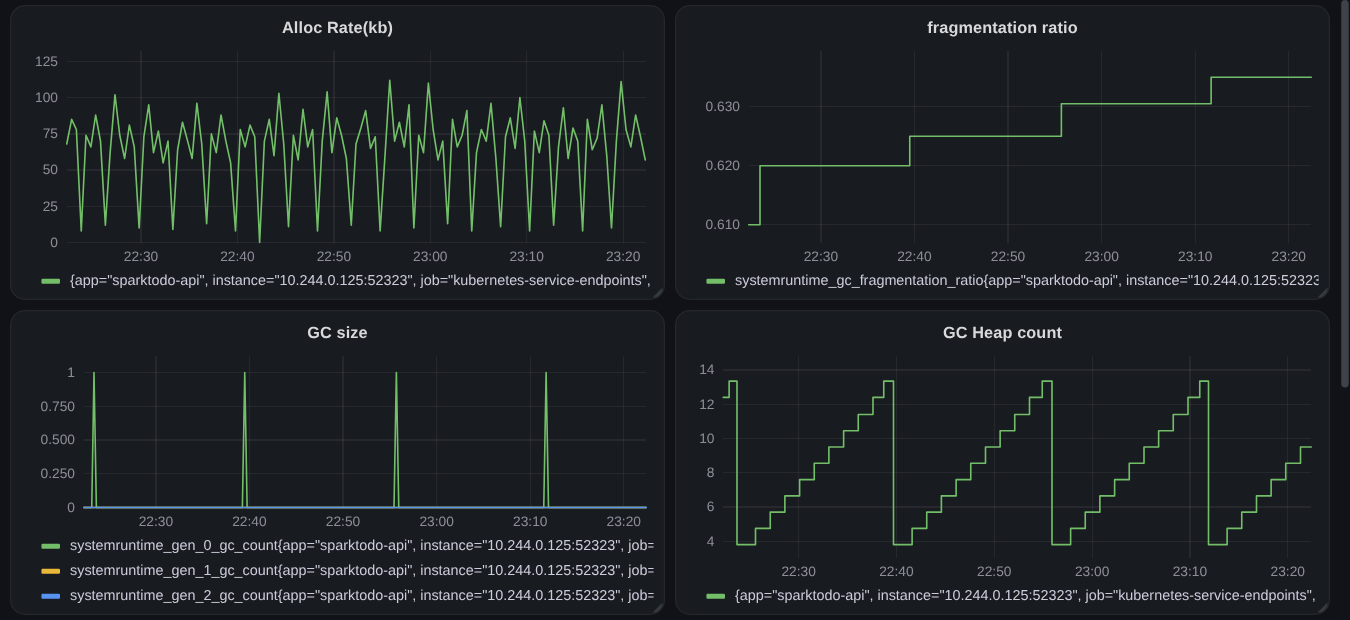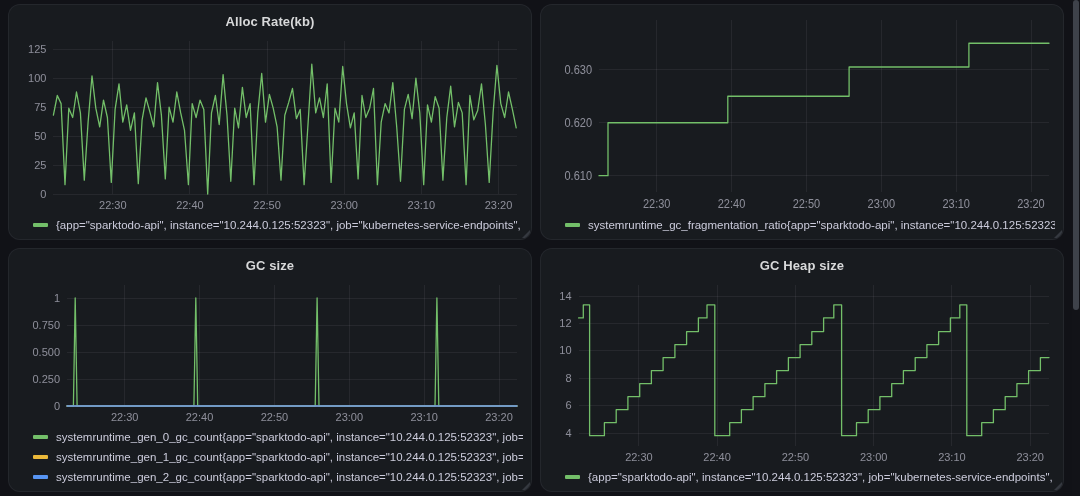--- a/index.html
+++ b/index.html
@@ -119,20 +119,21 @@
     <div class="legend">
         <div class="legend-row">
           <span class="swatch" style="background: rgb(115, 191, 105);"></span>
           <span class="legend-text">{app="sparktodo-api", instance="10.244.0.125:52323", job="kubernetes-service-endpoints", k8s_namespac</span>
         </div>
       </div>
     <div class="resize-handle"></div>
   </div>
 
   <div class="panel">
+    <div class="panel-title">fragmentation ratio</div>
     <div class="plot">
         <svg viewBox="0 0 506 181" preserveAspectRatio="none">
           <g>
             <line class="grid-line" x1="50" x2="500" y1="146.8" y2="146.8"></line>
             <text class="tick ty" x="43" y="150.3">0.610</text>
             <line class="grid-line" x1="50" x2="500" y1="99.6" y2="99.6"></line>
             <text class="tick ty" x="43" y="103.1">0.620</text>
             <line class="grid-line" x1="50" x2="500" y1="52.4" y2="52.4"></line>
             <text class="tick ty" x="43" y="55.9">0.630</text>
             <line class="grid-line" x1="107.7" x2="107.7" y1="8" y2="161"></line>
@@ -204,21 +205,21 @@
         </div>
         <div class="legend-row">
           <span class="swatch" style="background: rgb(87, 148, 242);"></span>
           <span class="legend-text">systemruntime_gen_2_gc_count{app="sparktodo-api", instance="10.244.0.125:52323", job="kubernetes-se</span>
         </div>
       </div>
     <div class="resize-handle"></div>
   </div>
 
   <div class="panel">
-    <div class="panel-title">GC Heap size</div>
+    <div class="panel-title">GC Heap count</div>
     <div class="plot">
         <svg viewBox="0 0 506 189" preserveAspectRatio="none">
           <g>
             <line class="grid-line" x1="29.6" x2="500" y1="156.0" y2="156.0"></line>
             <text class="tick ty" x="22.6" y="159.5">4</text>
             <line class="grid-line" x1="29.6" x2="500" y1="128.6" y2="128.6"></line>
             <text class="tick ty" x="22.6" y="132.1">6</text>
             <line class="grid-line" x1="29.6" x2="500" y1="101.2" y2="101.2"></line>
             <text class="tick ty" x="22.6" y="104.7">8</text>
             <line class="grid-line" x1="29.6" x2="500" y1="73.8" y2="73.8"></line>

